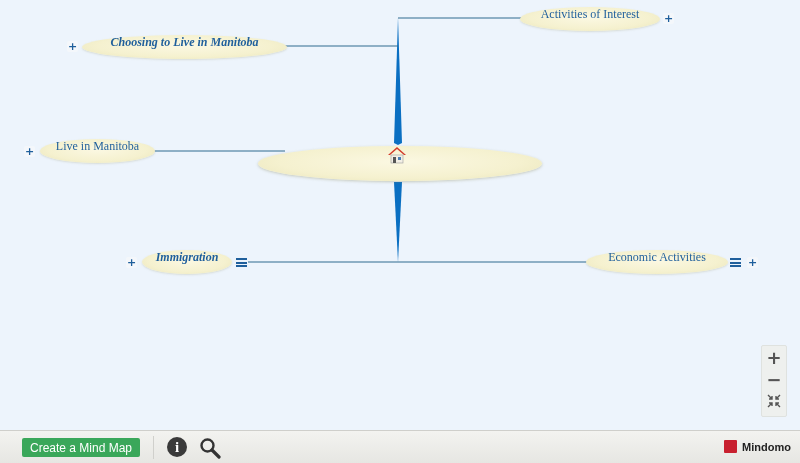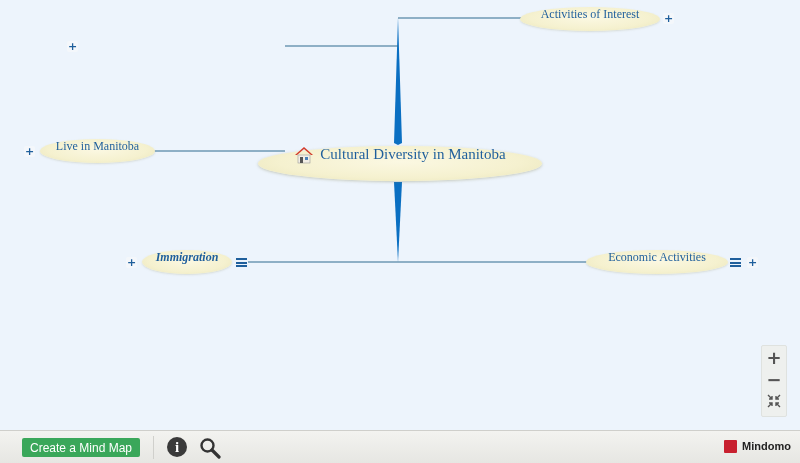--- a/index.html
+++ b/index.html
@@ -17,21 +17,21 @@
   .notes span{display:block;height:2px;background:#1f5f9c;}
   .zoom-panel{position:absolute;left:761px;top:345px;width:24px;height:70px;background:#eef0ee;border:1px solid #dfe2df;border-radius:2px;}
   .zbtn{width:24px;height:22px;display:flex;align-items:center;justify-content:center;color:#555;font-family:"DejaVu Sans",sans-serif;font-size:18px;font-weight:bold;cursor:pointer;}
   .footer{position:absolute;left:0;top:430px;width:800px;height:33px;background:linear-gradient(#f3f3f0,#e6e6e2);border-top:1px solid #cfcfcb;}
   .create-btn{position:absolute;left:22px;top:7px;width:118px;height:19px;background:#3aa75a;border-radius:2px;color:#fff;
               font-family:"Liberation Sans",sans-serif;font-size:12px;display:flex;align-items:center;justify-content:center;cursor:pointer;}
   .sep{position:absolute;left:153px;top:5px;width:1px;height:23px;background:#d0d0cc;}
   .info{position:absolute;left:167px;top:6px;width:20px;height:20px;border-radius:50%;background:#3a3a3a;color:#fff;
         font-family:"Liberation Serif",serif;font-weight:bold;font-size:15px;display:flex;align-items:center;justify-content:center;cursor:pointer;}
   .search{position:absolute;left:199px;top:6px;width:22px;height:22px;cursor:pointer;}
-  .brand{position:absolute;left:724px;top:9px;display:flex;align-items:flex-start;gap:5px;}
+  .brand{position:absolute;left:724px;top:9px;display:flex;align-items:center;gap:5px;}
   .brand-logo{width:13px;height:13px;background:#c8202f;border-radius:1px;}
   .brand-text{font-family:"Liberation Sans",sans-serif;font-size:11px;font-weight:bold;color:#222;}
 </style>
 </head>
 <body>
 
 <div id="canvas">
   <svg class="links" width="800" height="430">
 
     <polygon points="398,18 402,143 398,145 394,143" fill="#0a6fc2"></polygon>
@@ -43,24 +43,26 @@
     <polyline points="248,262 588,262" fill="none" stroke="#2f6b8f" stroke-width="1"></polyline>
   </svg>
 
   <div class="node central" style="left:258px;top:146px;width:284px;height:35px;">
     <svg width="20" height="18" viewBox="0 0 20 18" style="margin-right:6px">
       <polygon points="10,1 19,9 17,9 10,3 3,9 1,9" fill="#d23a2a"></polygon>
       <rect x="4" y="9" width="12" height="8" fill="#f3efe6" stroke="#9a9a9a" stroke-width="0.6"></rect>
       <rect x="6" y="11" width="3" height="6" fill="#555"></rect>
       <rect x="11" y="11" width="3" height="3" fill="#4a7fb5"></rect>
     </svg>
-    <span>Cultural Diversity in Manitoba</span>
   </div>
 
   <div class="expander" style="left:67px;top:41px;">+</div>
+  <div class="node italic" style="left:82px;top:35px;width:205px;height:24px;">
+    <span>Choosing to Live in Manitoba</span>
+  </div>
 
   <div class="node" style="left:520px;top:7px;width:140px;height:24px;">
     <span>Activities of Interest</span>
   </div>
   <div class="expander" style="left:663px;top:13px;">+</div>
 
   <div class="expander" style="left:24px;top:146px;">+</div>
   <div class="node" style="left:40px;top:139px;width:115px;height:24px;">
     <span>Live in Manitoba</span>
   </div>

